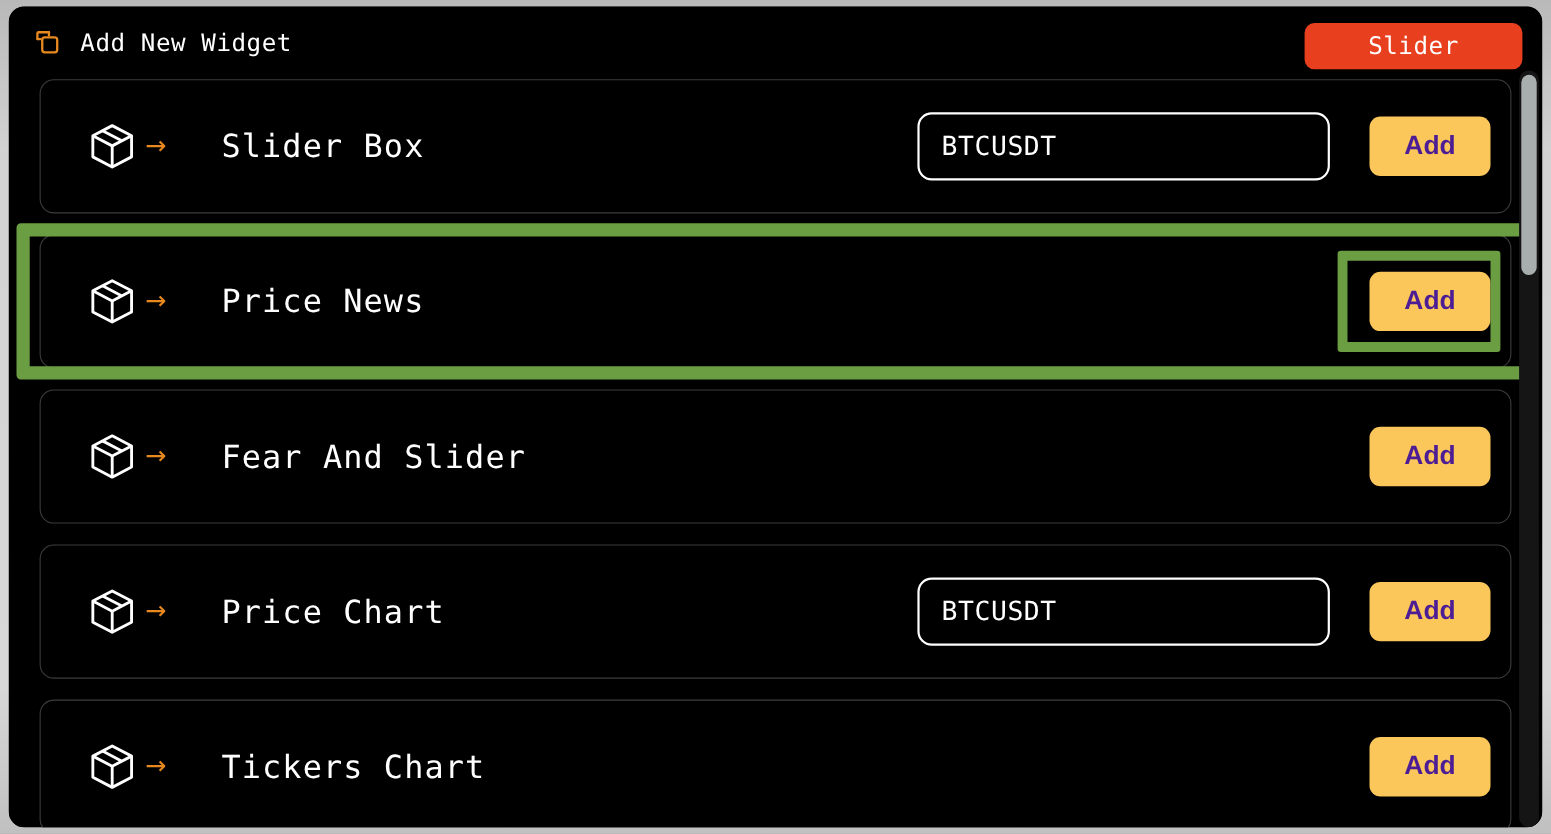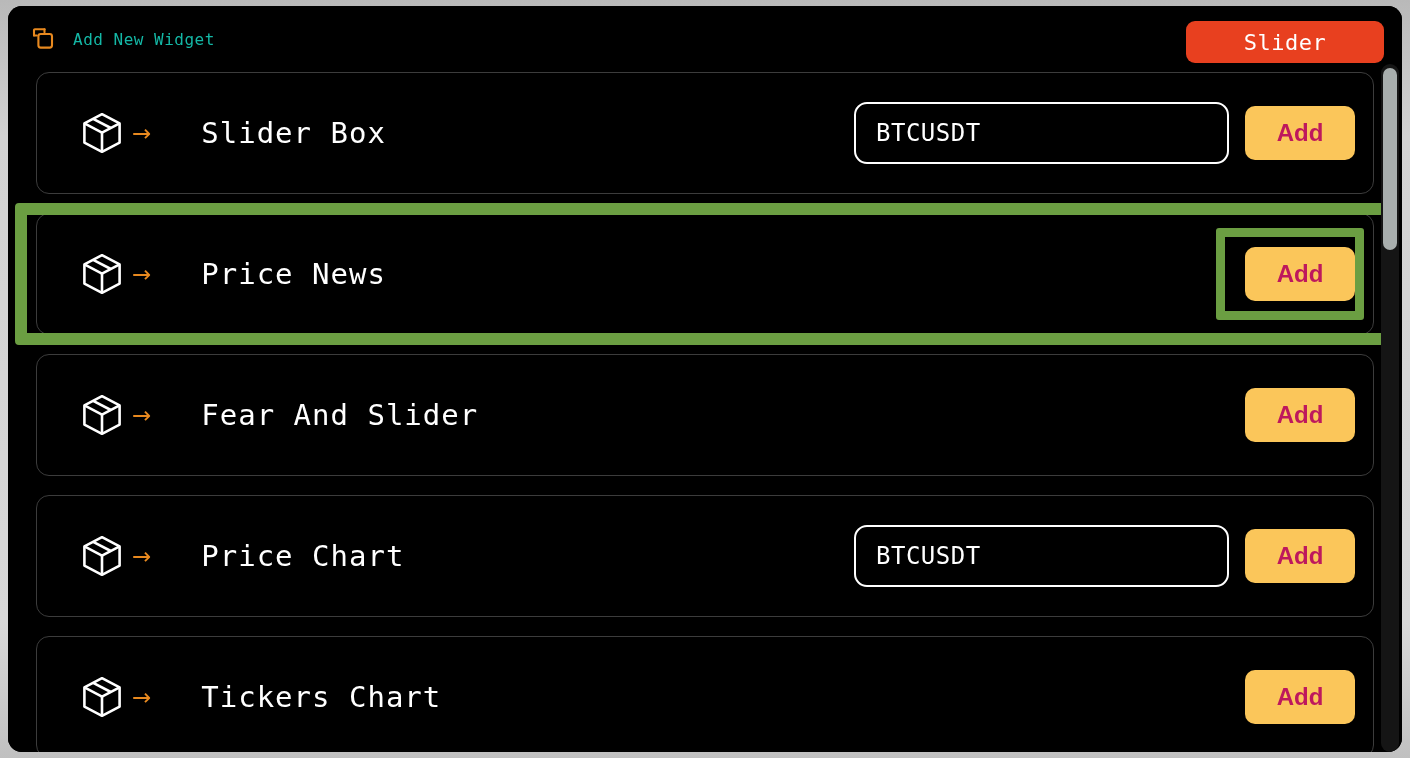--- a/index.html
+++ b/index.html
@@ -49,22 +49,22 @@
 
   .copy-icon {
     width: 26px;
     height: 26px;
     position: relative;
     flex: 0 0 auto;
     margin-left: 8px;
   }
 
   .page-title {
-    color: #14b8a6;
-    font-size: 16px;
+    color: #ffffff;
+    font-size: 22px;
     font-family: "DejaVu Sans Mono", monospace;
     letter-spacing: 0.5px;
     white-space: nowrap;
   }
 
   .cancel-button {
     position: absolute;
     right: 18px;
     top: 15px;
     width: 198px;
@@ -161,37 +161,37 @@
     height: 62px;
     background: #000000;
     border: 2px solid #ffffff;
     border-radius: 13px;
     color: #ffffff;
     font-size: 24px;
     font-family: "DejaVu Sans Mono", monospace;
     letter-spacing: 0.5px;
     padding: 0 20px;
     flex: 0 0 auto;
-    margin-right: 16px;
+    margin-right: 36px;
     outline: none;
   }
 
   .input-spacer {
     width: 375px;
     flex: 0 0 auto;
     margin-right: 30px;
   }
 
   .add-button {
     width: 110px;
     height: 54px;
     background: #fbc65a;
     border: none;
     border-radius: 10px;
-    color: #be185d;
+    color: #4c1d95;
     font-size: 24px;
     font-weight: bold;
     font-family: "Liberation Sans", sans-serif;
     cursor: pointer;
     flex: 0 0 auto;
     display: flex;
     align-items: center;
     justify-content: center;
   }
 

